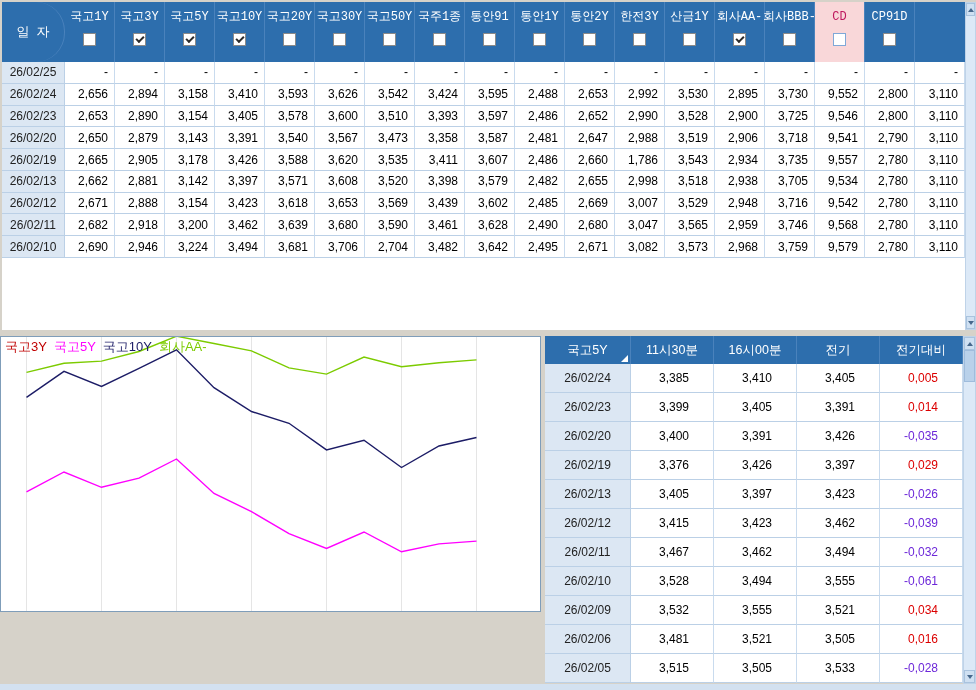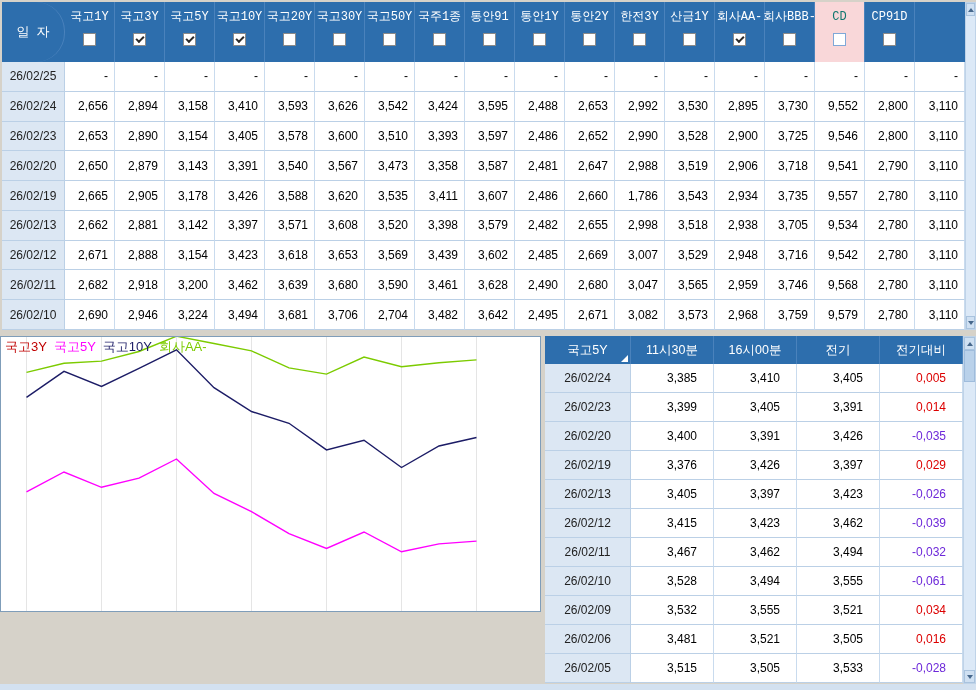--- a/index.html
+++ b/index.html
@@ -3,26 +3,26 @@
 <meta charset="utf-8">
 <style>
   html,body{margin:0;padding:0;background:#D6D2C9;font-family:"Liberation Sans","DejaVu Sans",sans-serif;}
   #app{position:relative;width:976px;height:690px;background:#D6D2C9;overflow:hidden;}
 
   
   #top-panel{position:absolute;left:2px;top:2px;width:963px;height:328px;background:#fff;}
   #top-head{display:flex;height:60px;background:#2D6EAD;}
   .tt-date-th{width:63px;flex:0 0 63px;color:#fff;font-size:13px;display:flex;align-items:center;justify-content:center;white-space:pre;border-right:1px solid #4A82BC;box-sizing:border-box;border-radius:29px;}
   .tt-th{flex:0 0 50px;width:50px;box-sizing:border-box;border-right:1px solid #4A82BC;display:flex;flex-direction:column;align-items:center;color:#fff;font-size:12px;}
-  .tt-th.hl{background:#F9D7D9;color:#0f766e;}
+  .tt-th.hl{background:#F9D7D9;color:#be185d;}
   .tt-th-label{margin-top:7px;height:16px;line-height:16px;white-space:nowrap;font-family:Liberation Mono, monospace;}
   .cb{margin-top:8px;width:13px;height:13px;background:#fff;border:1px solid #8A8A8A;position:relative;box-sizing:border-box;}
   .tt-th.hl .cb{border-color:#7FA8D8;}
   .cb.checked::after{content:"";position:absolute;left:2px;top:2px;width:6px;height:3px;border-left:2px solid #2b2b2b;border-bottom:2px solid #2b2b2b;transform:rotate(-45deg);}
-  #top-body{display:flex;flex-direction:column;height:268px;}
+  #top-body{display:flex;flex-direction:column;height:196px;}
   .tt-row{display:flex;flex:1 1 auto;box-sizing:border-box;}
   .tt-date{width:63px;flex:0 0 63px;box-sizing:border-box;background:#DCE7F3;border-right:1px solid #BBD0E6;border-bottom:1px solid #BBD0E6;display:flex;align-items:center;justify-content:center;font-size:12px;color:#222;}
   .tt-cell{flex:0 0 50px;width:50px;box-sizing:border-box;border-right:1px solid #C9DBEE;border-bottom:1px solid #BBD0E6;display:flex;align-items:center;justify-content:flex-end;padding-right:6px;font-size:12px;color:#000;background:#fff;}
 
   
   .vscroll{position:absolute;width:11px;background:#DCE9F7;border:1px solid #BFD3E8;box-sizing:border-box;}
   #top-scroll{left:965px;top:2px;height:328px;}
   #detail-scroll{left:963px;top:336px;width:13px;height:348px;}
   .sc-btn{position:absolute;left:0;width:100%;height:13px;background:#CFE0F2;border:1px solid #A9C3DE;box-sizing:border-box;display:flex;align-items:center;justify-content:center;}
   .sc-btn.up{top:0;}
@@ -40,21 +40,21 @@
   
   #detail-panel{position:absolute;left:545px;top:336px;width:418px;height:347px;background:#fff;z-index:1;}
   #detail-head{display:flex;height:28px;background:#2D6EAD;color:#fff;font-size:12.5px;}
   .dt-th{box-sizing:border-box;border-right:1px solid #4A82BC;display:flex;align-items:center;justify-content:center;position:relative;}
   .dt-th.c0{width:86px;flex:0 0 86px;}
   .dt-th.cn{width:83px;flex:0 0 83px;}
   .sort-tri{position:absolute;right:2px;bottom:2px;width:0;height:0;border-left:7px solid transparent;border-bottom:7px solid #fff;}
   #detail-body{display:flex;flex-direction:column;height:319px;}
   .dt-row{display:flex;flex:1 1 auto;}
   .dt-date{width:86px;flex:0 0 86px;box-sizing:border-box;background:#DCE7F3;border-right:1px solid #BBD0E6;border-bottom:1px solid #BBD0E6;display:flex;align-items:center;justify-content:center;font-size:12px;color:#222;}
-  .dt-cell{width:83px;flex:0 0 83px;box-sizing:border-box;border-right:1px solid #C9DBEE;border-bottom:1px solid #BBD0E6;display:flex;align-items:center;justify-content:flex-end;padding-right:16px;font-size:12px;color:#000;background:#fff;}
+  .dt-cell{width:83px;flex:0 0 83px;box-sizing:border-box;border-right:1px solid #C9DBEE;border-bottom:1px solid #BBD0E6;display:flex;align-items:center;justify-content:flex-end;padding-right:24px;font-size:12px;color:#000;background:#fff;}
   .dt-cell.up{color:#DC0000;}
   .dt-cell.down{color:#6d28d9;}
 
   #bottom-strip{position:absolute;left:0;top:684px;width:976px;height:6px;background:#D3E1F0;z-index:0;}
 </style>
 </head>
 <body>
 
 <div id="app">
 

